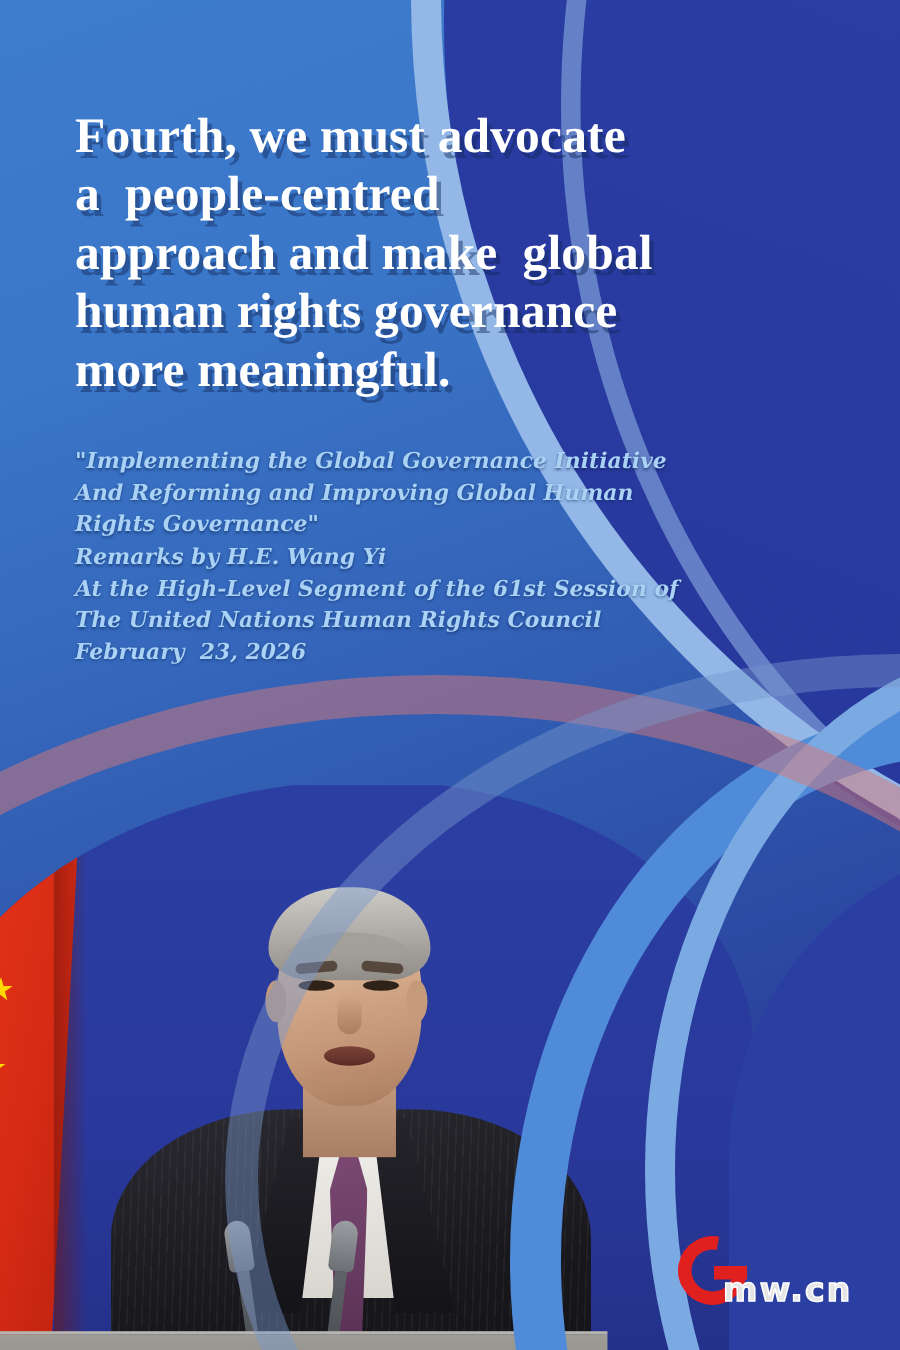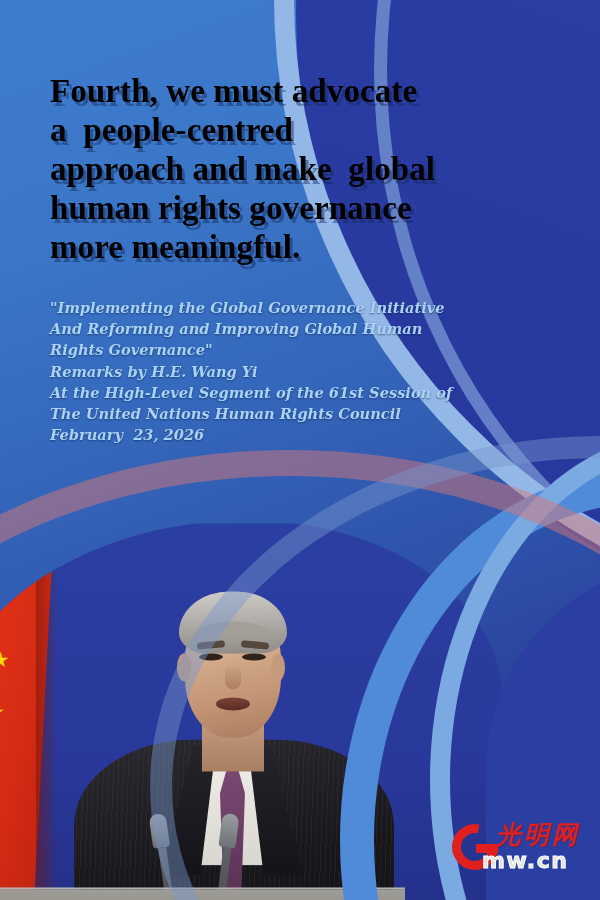--- a/index.html
+++ b/index.html
@@ -284,21 +284,21 @@
 
   
   .headline{
     position:absolute;
     left:50px; top:72px;
     width:420px;
     font-family:"Liberation Serif", serif;
     font-weight:bold;
     font-size:33px;
     line-height:39px;
-    color:#000000;
+    color:#ffffff;
     letter-spacing:.1px;
     text-shadow:3px 4px 0 rgba(18,40,92,.45);
     white-space:pre-wrap;
   }
   .subtitle{
     position:absolute;
     left:50px; top:297px;
     width:420px;
     font-family:"DejaVu Serif", serif;
     font-style:italic;
@@ -429,17 +429,16 @@
 And Reforming and Improving Global Human
 Rights Governance"
 Remarks by H.E. Wang Yi
 At the High-Level Segment of the 61st Session of
 The United Nations Human Rights Council
 February  23, 2026</div>
 
   <div class="logo">
     <div class="gmark"></div>
     <div class="gbar"></div>
-    <div class="cn-chars">光明网</div>
     <div class="mw">mw.cn</div>
   </div>
 
 </div>
 
 </body></html>

